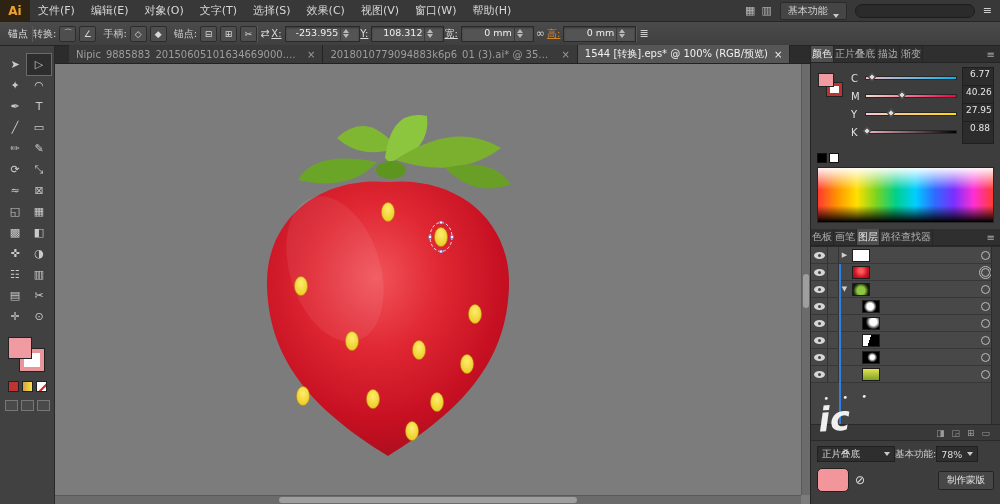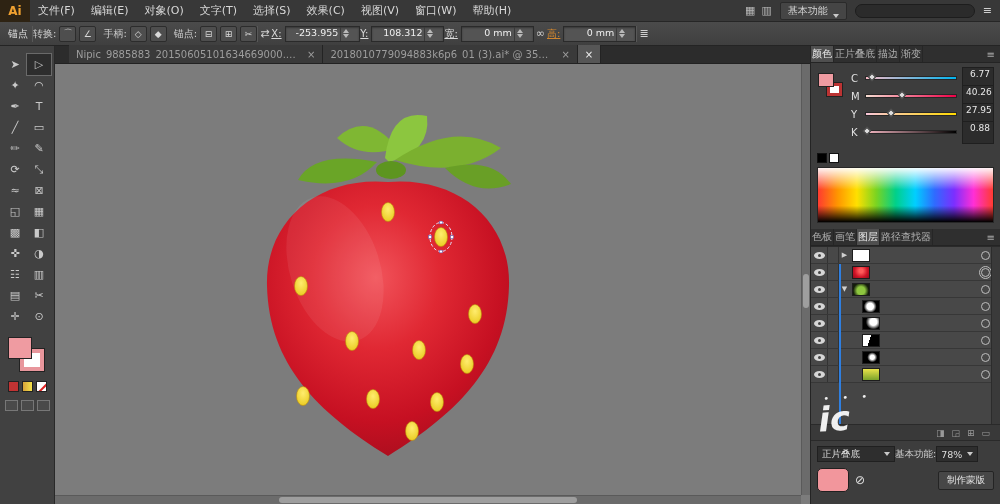--- a/index.html
+++ b/index.html
@@ -292,20 +292,21 @@
         <div class="tabs">
             <div class="tab">
               <span class="tab-title">Nipic_9885883_20150605101634669000.ai* @ 160...</span>
               <span class="tab-close">×</span>
             </div>
             <div class="tab">
               <span class="tab-title">2018010779094883k6p6_01 (3).ai* @ 35% (RGB/...</span>
               <span class="tab-close">×</span>
             </div>
             <div class="tab active">
+              <span class="tab-title">1544 [转换].eps* @ 100% (RGB/预览)</span>
               <span class="tab-close">×</span>
             </div>
           </div>
       </div>
       <div class="canvas">
         <svg viewBox="0 0 755 440" preserveAspectRatio="none">
           <defs>
             <radialGradient id="bodyGrad" cx="45%" cy="35%" r="75%">
               <stop offset="0%" stop-color="#f1535a"></stop>
               <stop offset="35%" stop-color="#e02833"></stop>

